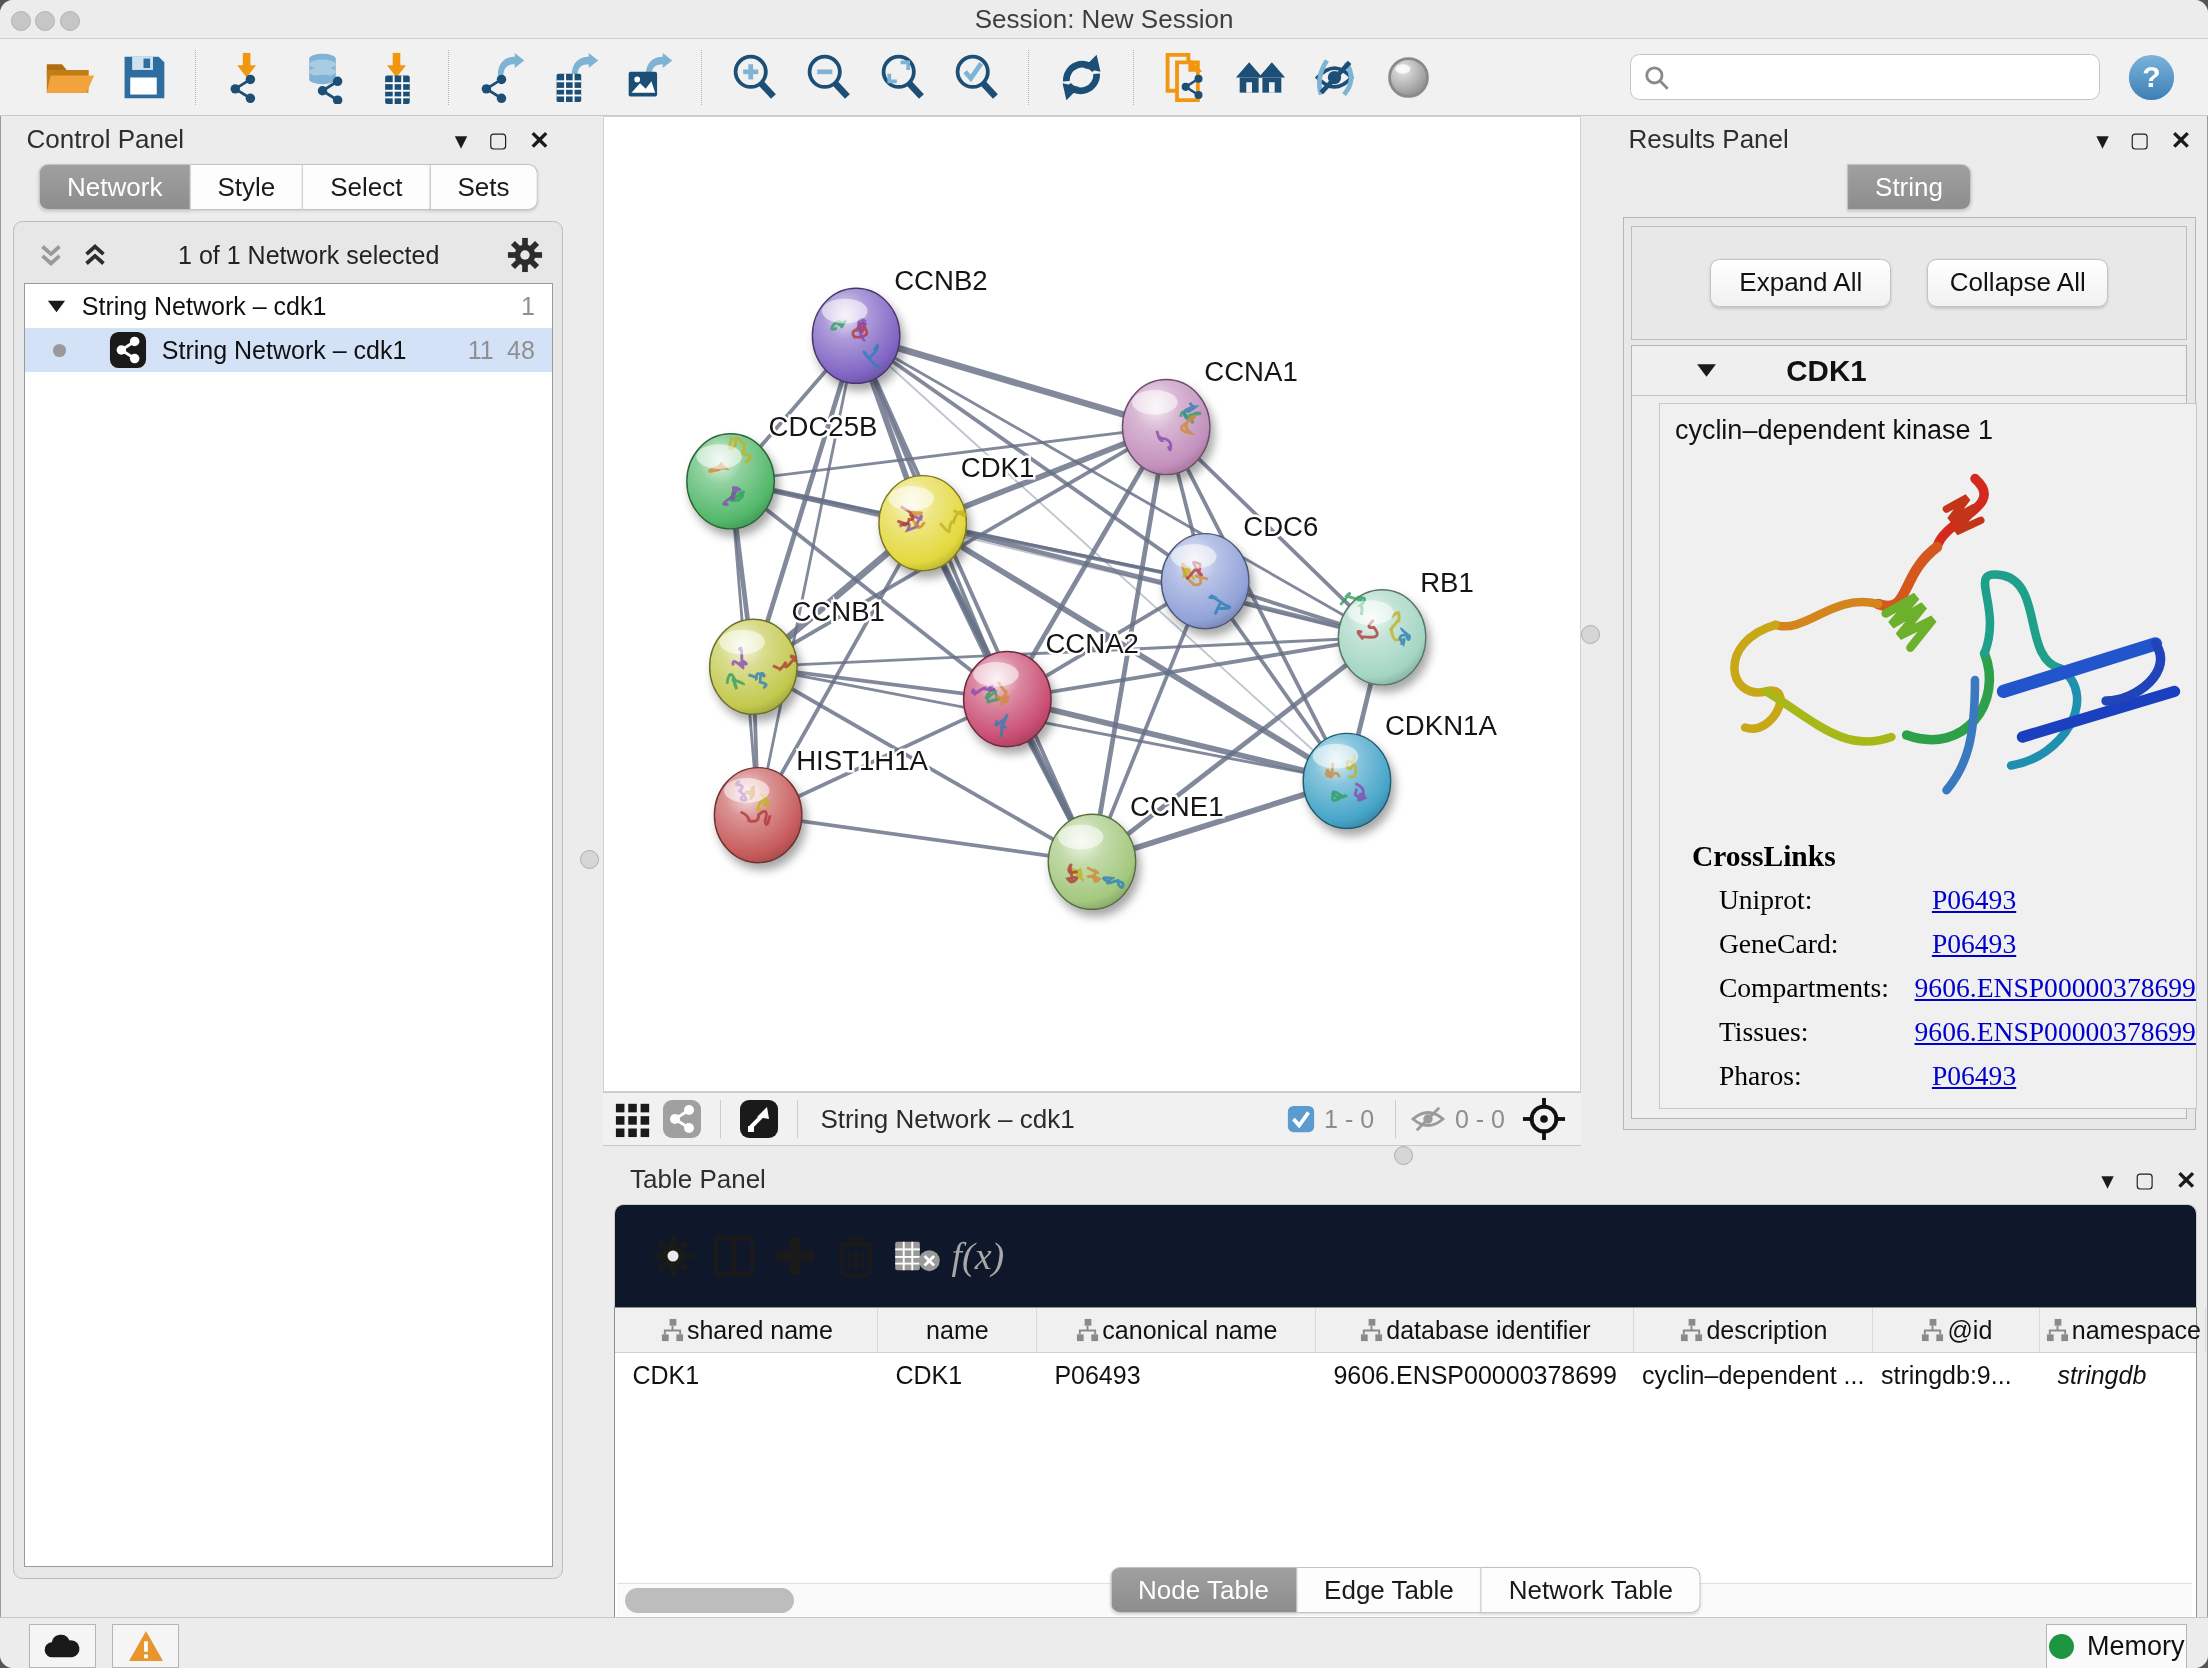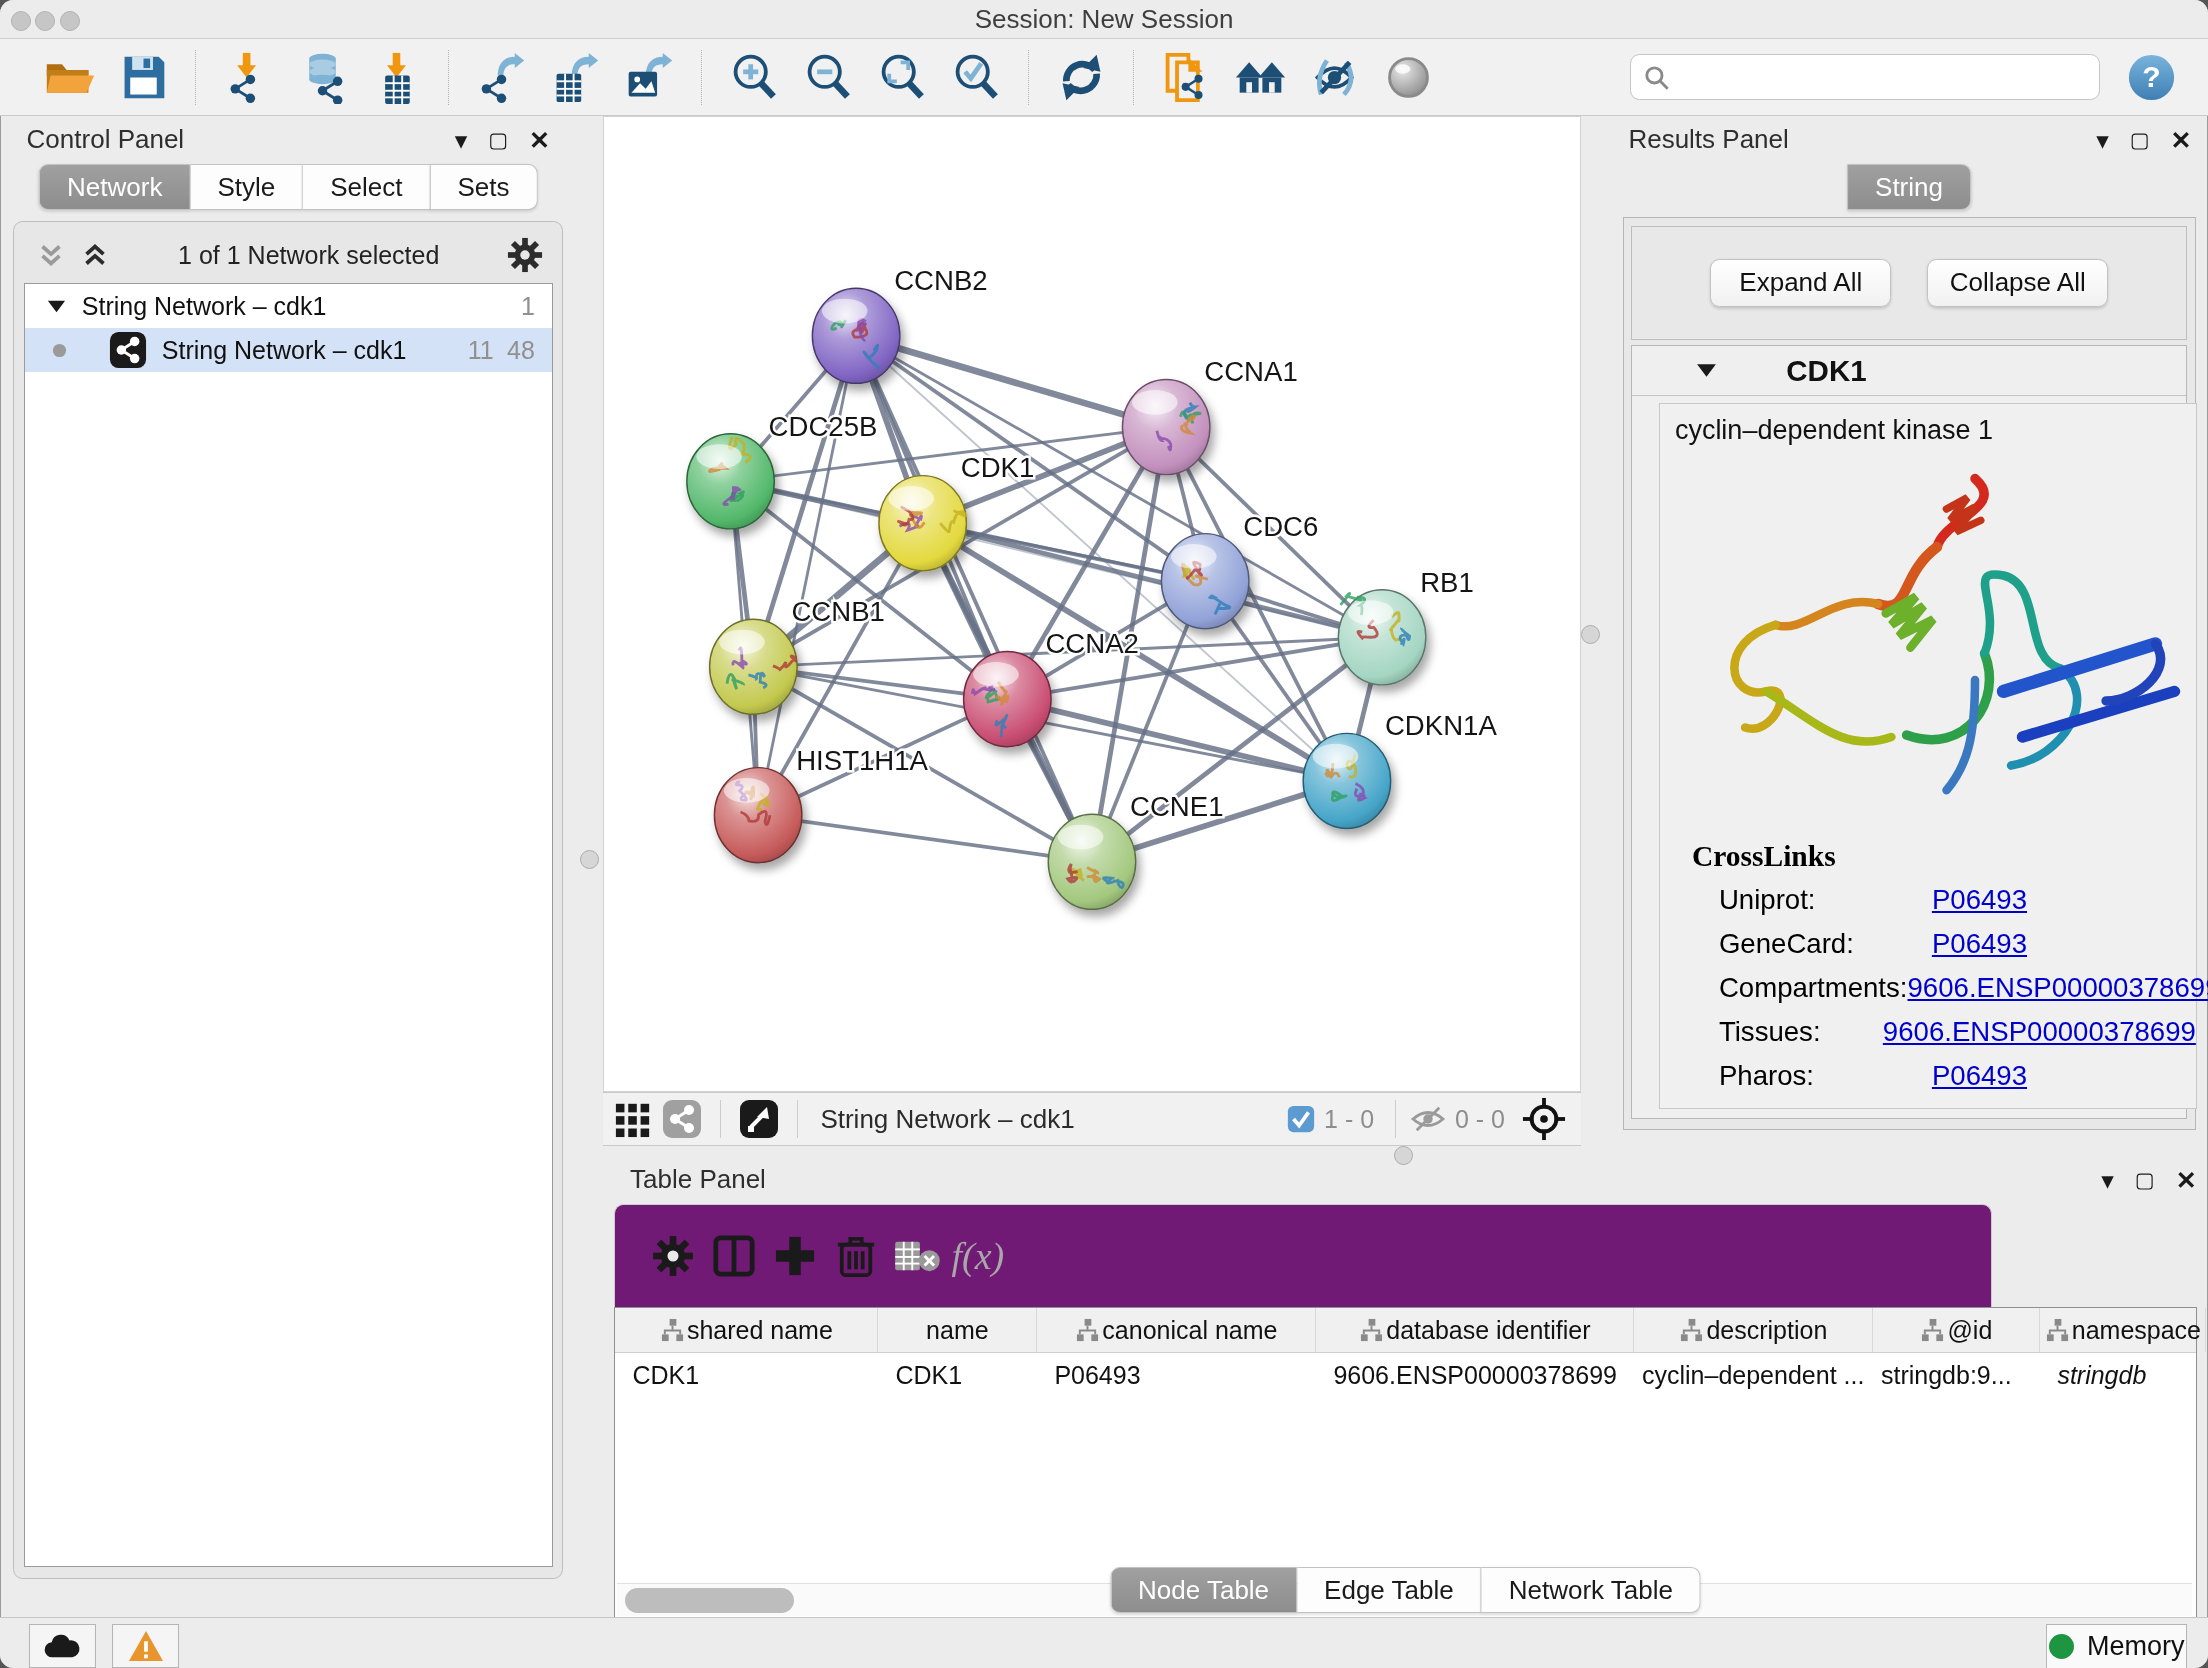--- a/index.html
+++ b/index.html
@@ -47,26 +47,26 @@
   #rp-tab{position:absolute;left:50%;transform:translateX(-50%);top:42px;}
   #rp-box{position:absolute;left:5.7px;top:95px;width:571px;height:911px;background:#e8e8e8;border:1px solid #b6b6b6;}
   #rp-buttons{position:absolute;left:7.6px;top:7.6px;width:554px;height:112px;border:1px solid #bdbdbd;display:flex;align-items:center;justify-content:center;gap:36px;}
   .rp-btn{width:181px;height:48px;border:1px solid #c2c2c2;border-radius:9.5px;background:linear-gradient(#ffffff,#f1f1f1);font-size:26px;color:#111;box-shadow:0 1.9px 2.9px rgba(0,0,0,.15);font-family:"Liberation Sans",sans-serif;}
   #rp-section{position:absolute;left:7.6px;top:127px;width:554px;height:772px;border:1px solid #b6b6b6;background:#efefef;}
   #rp-sec-head{height:49px;display:flex;align-items:center;border-bottom:1px solid #c4c4c4;}
   #rp-gene{font-size:29.5px;font-weight:bold;color:#111;margin-left:68px;}
   #rp-content{position:absolute;left:7.6px;top:57px;width:536px;height:704px;background:#f0f0f0;border:1px solid #c8c8c8;margin-left:19px;}
   #rp-desc{font-size:27px;color:#111;margin:11.4px 0 0 15px;}
   .xl-title{font-family:"Liberation Serif",serif;font-weight:bold;font-size:29.5px;color:#000;margin:7.6px 0 5.7px 32px;}
-  .xl-row{display:flex;font-family:Liberation Sans, sans-serif;font-size:27.6px;line-height:44px;}
+  .xl-row{display:flex;font-family:Liberation Serif, serif;font-size:27.6px;line-height:44px;}
   .xl-row .xl-label{width:213px;margin-left:59px;color:#000;}
   .xl-row a{color:#0000cc;text-decoration:underline;}
   
   #table-panel{position:absolute;left:603px;top:1162px;width:1605px;height:455px;}
-  #tp-toolbar{position:absolute;left:11.4px;top:42px;width:1378px;height:103px;background:#701a75;border:1px solid #cdcdcd;border-bottom:none;border-radius:9.5px 9.5px 0 0;display:flex;align-items:center;padding-left:27px;box-sizing:border-box;}
+  #tp-toolbar{position:absolute;left:11.4px;top:42px;width:1583px;height:103px;background:#0f172a;border:1px solid #cdcdcd;border-bottom:none;border-radius:9.5px 9.5px 0 0;display:flex;align-items:center;padding-left:27px;box-sizing:border-box;}
   .tp-btn{width:61px;height:61px;display:flex;align-items:center;justify-content:center;}
   #tp-table{position:absolute;left:11.4px;top:145px;width:1583px;height:312px;background:#fff;border:1.9px solid #8f8f8f;box-sizing:border-box;}
   #tp-header{display:flex;height:44px;background:#f0f0f0;border-bottom:1px solid #cfcfcf;}
   .th{display:flex;align-items:center;justify-content:center;gap:2px;font-size:25px;color:#111;border-right:1px solid #d8d8d8;box-sizing:border-box;overflow:hidden;white-space:nowrap;flex:none;}
   #tp-row{display:flex;height:44px;}
   .td{font-size:25px;color:#111;padding-left:17px;box-sizing:border-box;overflow:hidden;white-space:nowrap;flex:none;display:flex;align-items:center;}
   #tp-hscroll{position:absolute;left:1.9px;bottom:1.9px;width:1575px;height:32px;background:#fafafa;border-top:1px solid #e0e0e0;}
   #tp-thumb{position:absolute;left:7.6px;top:3.8px;width:169px;height:25px;border-radius:12.4px;background:#bdbdbd;}
   #tp-tabs{position:absolute;left:50%;transform:translateX(-50%);top:405px;}
   

